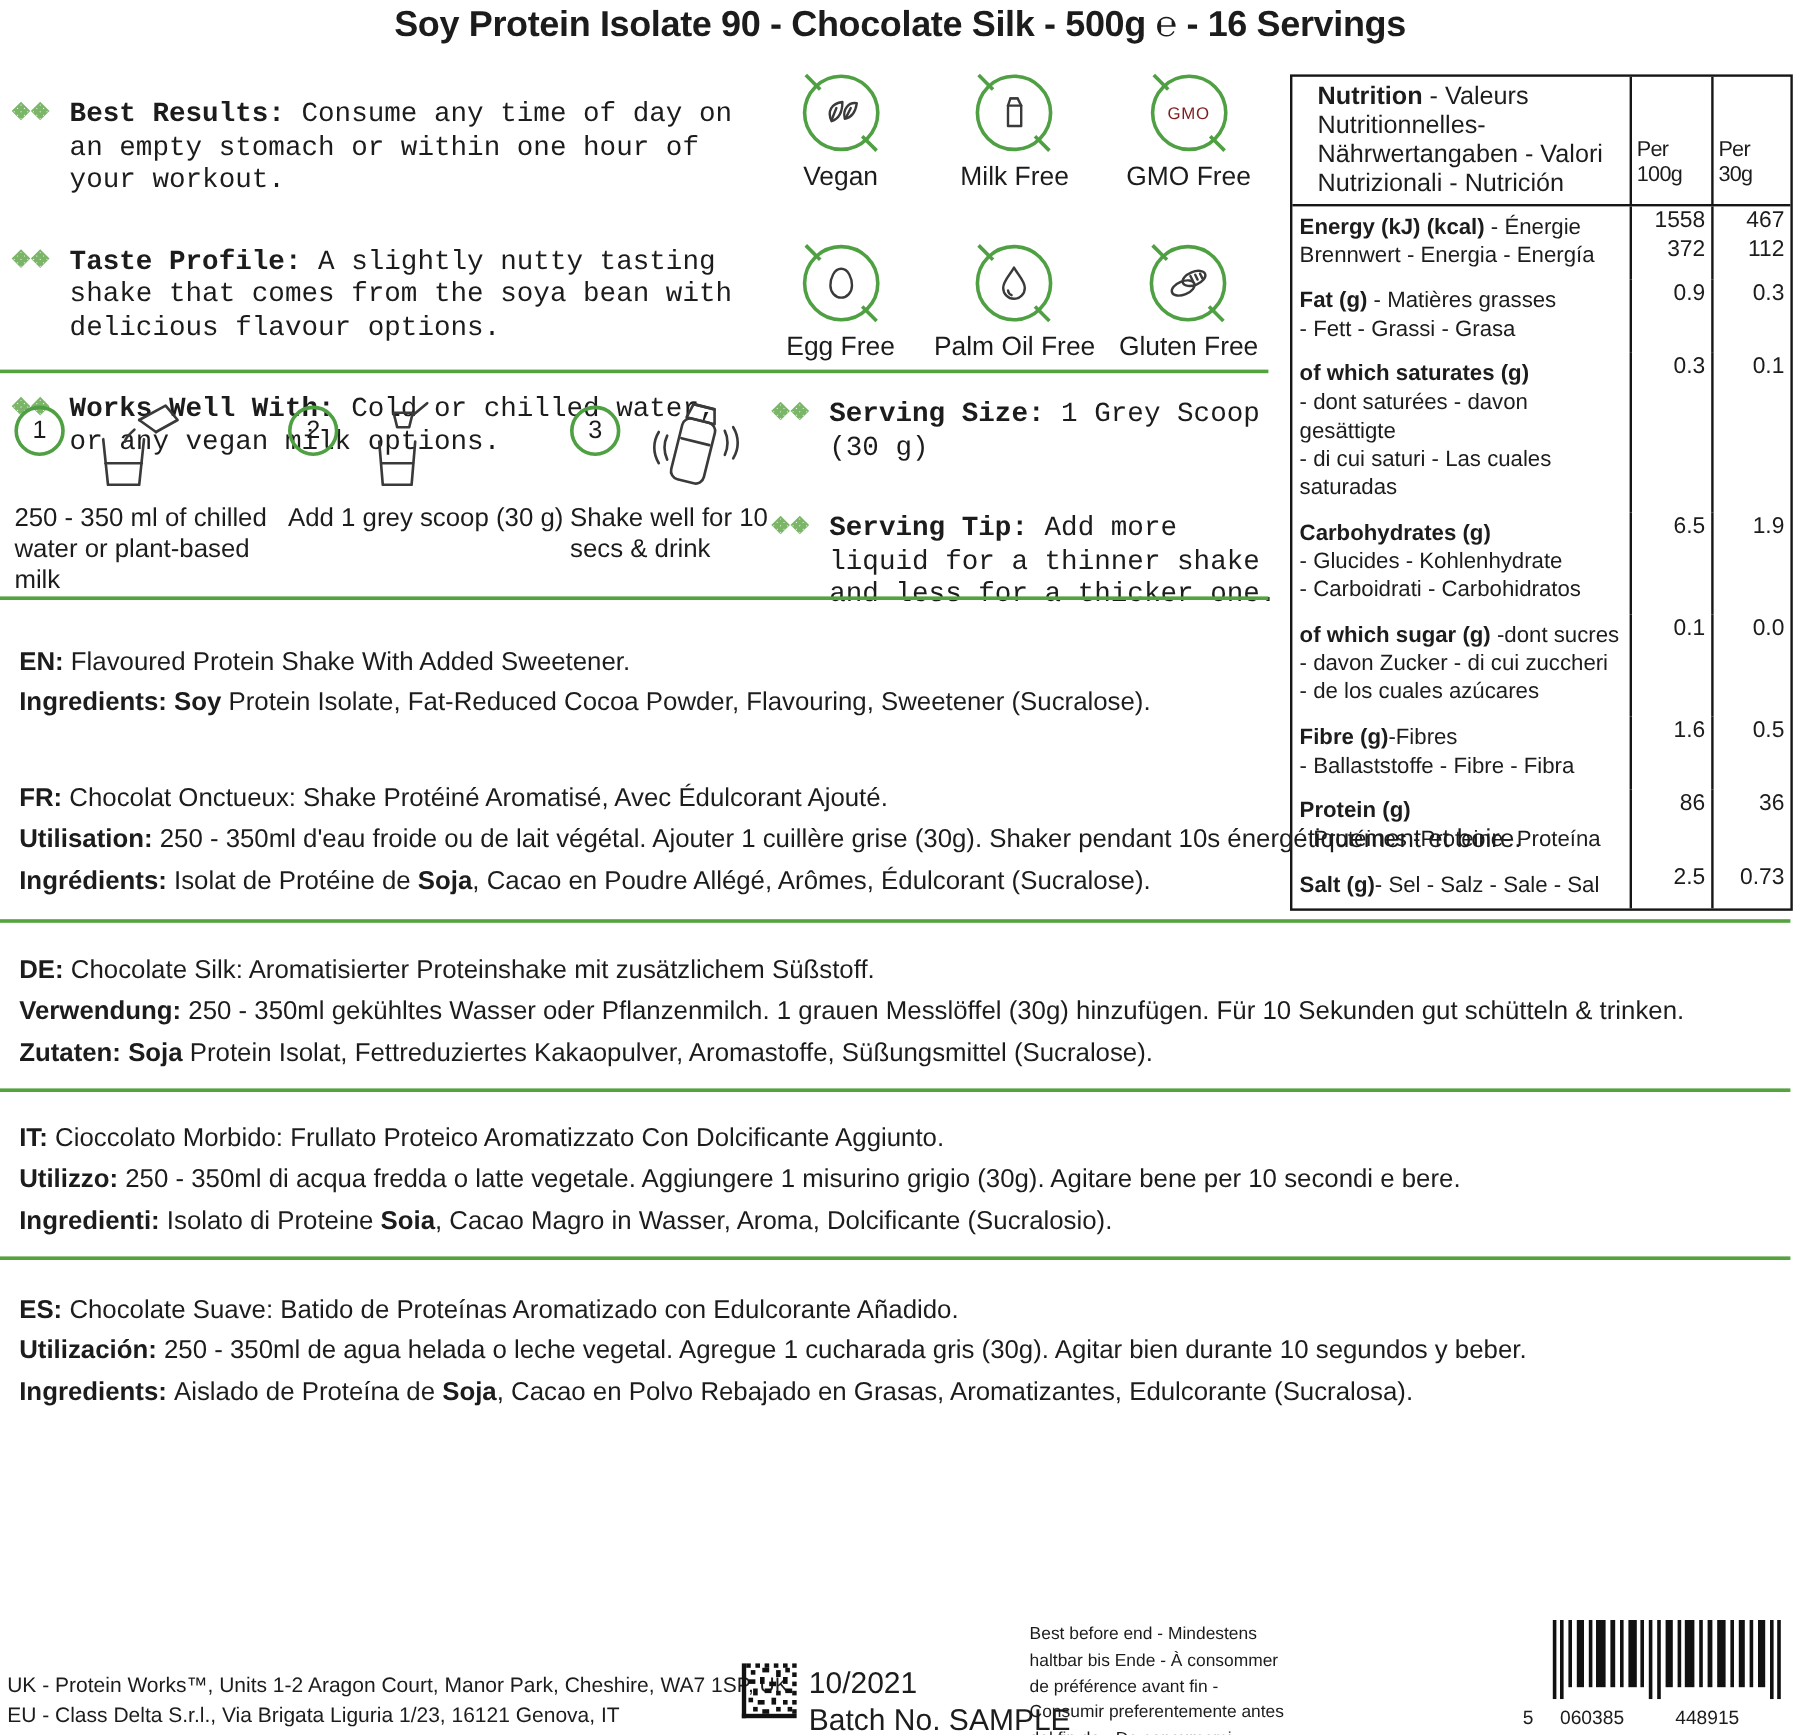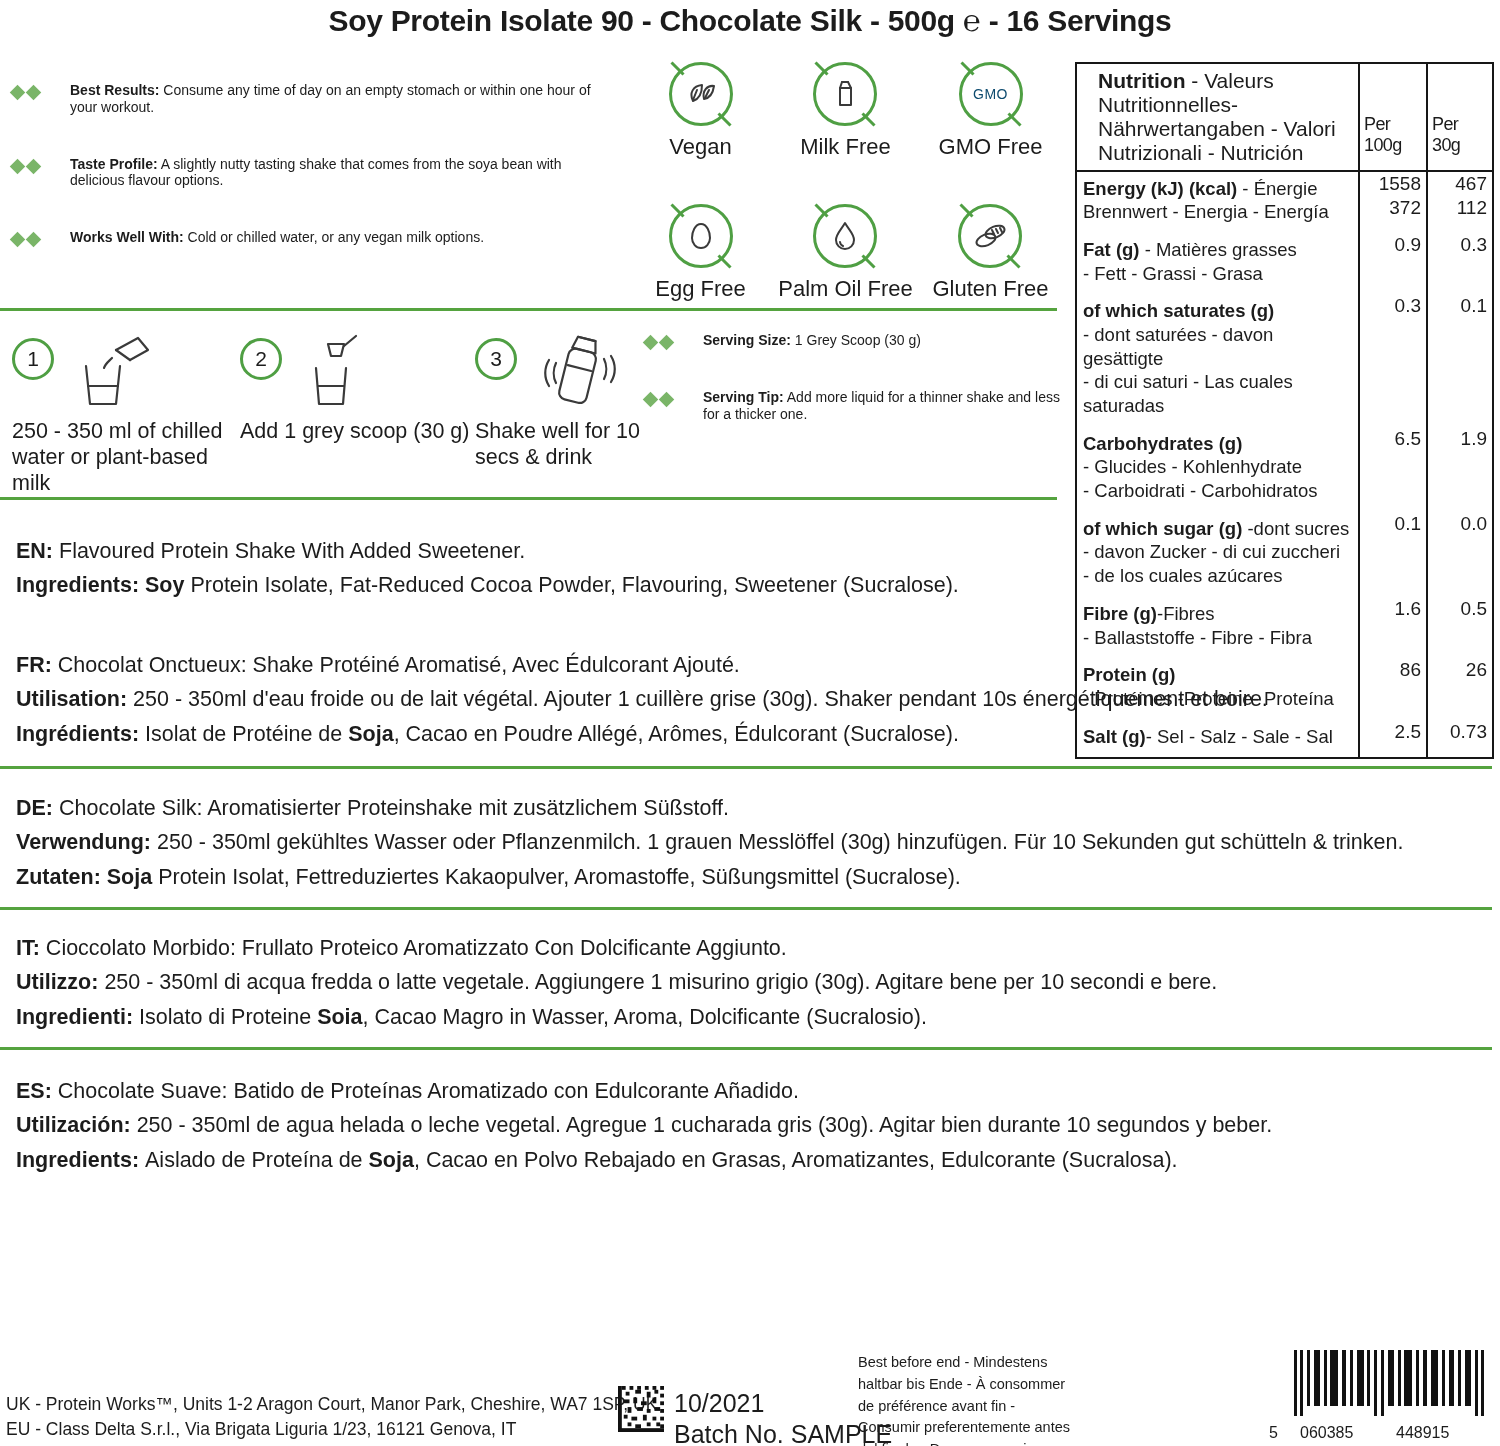--- a/index.html
+++ b/index.html
@@ -3,39 +3,39 @@
 <meta charset="utf-8">
 <style>
   html,body{margin:0;padding:0;background:#ffffff;}
   .page{position:relative;width:1500px;height:1446px;background:#fff;overflow:hidden;
         font-family:"Liberation Sans",sans-serif;color:#1c1c1c;}
   
   .title{position:absolute;top:4px;left:0;width:100%;text-align:center;
          font-size:30px;font-weight:bold;letter-spacing:-0.3px;}
   
   .bullets{position:absolute;top:82px;left:12px;width:600px;display:flex;flex-direction:column;gap:40px;}
-  .bullet-item{display:flex;gap:24px;font-size:14px;line-height:1.2;}
+  .bullet-item{display:flex;gap:12px;font-size:23px;line-height:1.2;font-family:Liberation Mono, monospace;}
   .diamonds{flex:0 0 34px;display:flex;gap:5px;margin-top:5px;}
   .dia{width:11px;height:11px;background:#7ab568;transform:rotate(45deg);display:inline-block;
        background-image:radial-gradient(circle,#ffffff 18%,transparent 19%);background-size:4px 4px;}
   .bullet-text{white-space:pre-wrap;}
   .bullet-text b{font-weight:bold;}
   
   .badges{position:absolute;left:628px;top:62px;width:435px;display:grid;
           grid-template-columns:repeat(3,1fr);row-gap:44px;justify-items:center;}
   .badge{display:flex;flex-direction:column;align-items:center;}
   .badge-circle{width:58px;height:58px;border:3px solid #4f9f43;border-radius:50%;
                 position:relative;display:flex;align-items:center;justify-content:center;}
   .badge-circle::before{content:"";position:absolute;width:17px;height:3px;background:#4f9f43;
                         transform:rotate(45deg);top:2px;left:-3px;}
   .badge-circle::after{content:"";position:absolute;width:17px;height:3px;background:#4f9f43;
                        transform:rotate(45deg);bottom:2px;right:-3px;}
   .badge svg{stroke:#3a3a3a;fill:none;stroke-width:2;stroke-linecap:round;stroke-linejoin:round;}
   .badge-label{margin-top:8px;font-size:22px;}
-  .gmo-inner{font-size:14px;letter-spacing:0.5px;color:#0c4a6e;}
+  .gmo-inner{font-size:14px;letter-spacing:0.5px;color:#7f1d1d;}
   
   .divider{position:absolute;height:3px;background:#55a33f;}
   .d1{top:308px;left:0;width:1057px;}
   .d2{top:497px;left:0;width:1057px;}
   .d3{top:766px;left:0;width:1492px;}
   .d4{top:907px;left:0;width:1492px;}
   .d5{top:1047px;left:0;width:1492px;}
   
   .steps{position:absolute;left:12px;top:328px;width:630px;display:flex;}
   .step{display:flex;flex-direction:column;}
@@ -295,21 +295,21 @@
       <div class="ncol">
           <div class="nval">0.5</div>
         </div>
     </div>
     <div class="nrow">
       <div class="ncell-label"><b>Protein (g)</b><span></span><span class="sub">- Protéines -Proteine- Proteína</span></div>
       <div class="ncol">
           <div class="nval">86</div>
         </div>
       <div class="ncol">
-          <div class="nval">26</div>
+          <div class="nval">36</div>
         </div>
     </div>
     <div class="nrow">
       <div class="ncell-label"><b>Salt (g)</b><span>- Sel - Salz - Sale - Sal</span></div>
       <div class="ncol">
           <div class="nval">2.5</div>
         </div>
       <div class="ncol">
           <div class="nval">0.73</div>
         </div>

